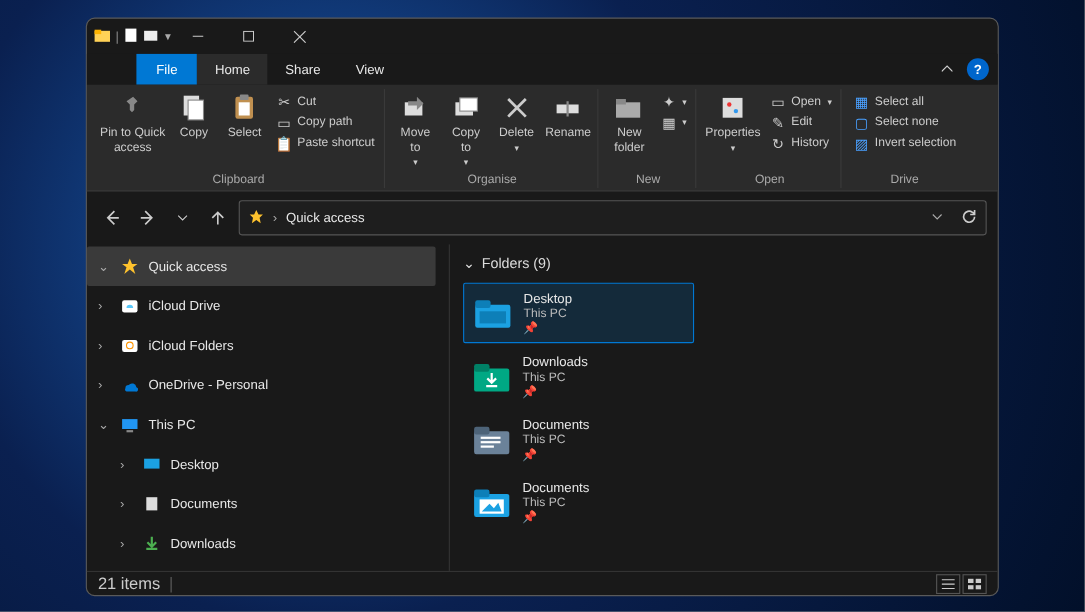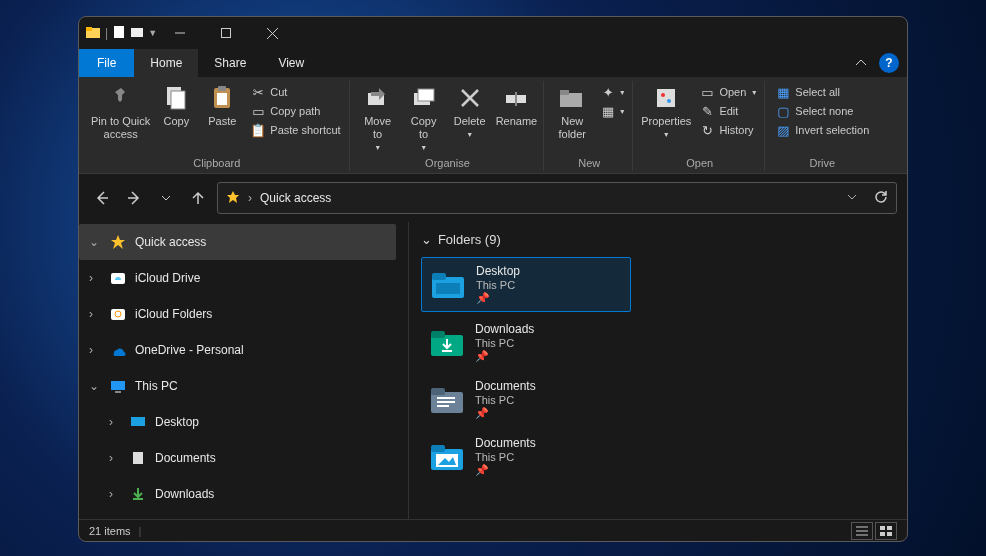--- a/index.html
+++ b/index.html
@@ -6,21 +6,21 @@
   body { width: 986px; height: 556px; background: radial-gradient(circle at 30% 40%, #1a5fb4 0%, #0a2050 45%, #02102a 100%); overflow: hidden; position: relative; }
   .win { position: absolute; left: 78px; top: 16px; width: 830px; height: 526px; background: #191919; border: 1px solid #5a5a5a; border-radius: 8px; display: flex; flex-direction: column; color: #e8e8e8; font-size: 12px; }
   .titlebar { height: 32px; display: flex; align-items: center; padding: 0 0 0 6px; }
   .titlebar .tb-icons { display: flex; gap: 4px; align-items: center; }
   .titlebar .tb-title { margin-left: 10px; font-size: 12px; flex: 1; }
   .winbtns { display: flex; height: 100%; }
   .winbtns div { width: 46px; display: flex; align-items: center; justify-content: center; cursor: pointer; }
   .winbtns svg { stroke: #ccc; fill: none; }
   .tabs { height: 28px; display: flex; background: #191919; align-items: stretch; }
   .tabs .tab { padding: 0 16px; display: flex; align-items: center; font-size: 12px; cursor: pointer; }
-  .tabs .tab.file { background: #0078d4; color: #fff; padding: 0 18px; }
+  .tabs .tab.file { background: #0078d4; color: #fff; padding: 0 18px; margin-left: 45px; }
   .tabs .tab.sel { background: #2b2b2b; }
   .tabs .spacer { flex: 1; }
   .tabs .chev { width: 28px; display: flex; align-items: center; justify-content: center; cursor: pointer; }
   .tabs .help { width: 20px; height: 20px; background: #0066cc; border-radius: 50%; color: #fff; align-self: center; margin: 0 8px 0 4px; display: flex; align-items: center; justify-content: center; font-size: 12px; font-weight: bold; cursor: pointer; }
   .ribbon { background: #2b2b2b; padding: 4px 6px 2px; display: flex; gap: 2px; border-bottom: 1px solid #3a3a3a; color: #ccc; }
   .rgrp { display: flex; flex-direction: column; align-items: center; border-right: 1px solid #3a3a3a; padding: 0 6px; }
   .rgrp:last-child { border-right: none; }
   .rgrp .btns { display: flex; align-items: flex-start; gap: 6px; min-height: 74px; }
   .rgrp .lbl { font-size: 11px; color: #aaa; margin: 2px 0; }
   .rlarge { display: flex; flex-direction: column; align-items: center; gap: 2px; cursor: pointer; min-width: 40px; text-align: center; font-size: 11px; line-height: 1.2; padding-top: 2px; }
@@ -41,21 +41,21 @@
   .nav-row .chv { width: 12px; color: #aaa; }
   .nav-row .ni { width: 18px; height: 18px; display: flex; align-items: center; justify-content: center; }
   .content { flex: 1; padding: 6px 12px; overflow: hidden; }
   .grp-head { display: flex; align-items: center; gap: 6px; color: #ddd; font-size: 13px; margin: 4px 0 10px; cursor: pointer; }
   .fitem { display: flex; align-items: center; gap: 10px; width: 210px; padding: 6px 8px; border-radius: 2px; cursor: pointer; margin-bottom: 4px; }
   .fitem.sel { border: 1px solid #0078d4; background: rgba(0,120,212,0.18); }
   .fitem .fic { width: 36px; height: 36px; display: flex; align-items: center; justify-content: center; }
   .fitem .ftxt { display: flex; flex-direction: column; gap: 1px; }
   .fitem .floc { font-size: 11px; color: #bbb; }
   .fitem .pin { font-size: 11px; color: #888; }
-  .status { height: 22px; border-top: 1px solid #333; display: flex; align-items: center; padding: 0 10px; font-size: 11px; color: #ccc; }
+  .status { height: 22px; border-top: 1px solid #333; display: flex; align-items: center; padding: 0 10px; font-size: 15px; color: #ccc; }
   .status .vbtns { margin-left: auto; display: flex; gap: 2px; }
   .status .vbtn { width: 22px; height: 18px; border: 1px solid #555; display: flex; align-items: center; justify-content: center; cursor: pointer; }
   .drop { font-size: 8px; vertical-align: middle; }
 </style>
 </head>
 <body>
 
 <div class="win">
 
   <div class="titlebar">
@@ -136,21 +136,21 @@
           <span>Copy</span>
         </div>
         <div class="rlarge">
           <div class="ico">
               <svg width="26" height="26">
                 <rect x="5" y="3" width="16" height="20" rx="2" fill="#c09050"></rect>
                 <rect x="9" y="1" width="8" height="5" rx="1" fill="#888"></rect>
                 <rect x="8" y="8" width="10" height="12" fill="#fff"></rect>
               </svg>
             </div>
-          <span>Paste</span>
+          <span>Select</span>
         </div>
         <div class="rsmall-col">
           <div class="rsmall">
               <span class="sic">✂</span>
               <span>Cut</span>
             </div>
           <div class="rsmall">
               <span class="sic">▭</span>
               <span>Copy path</span>
             </div>

